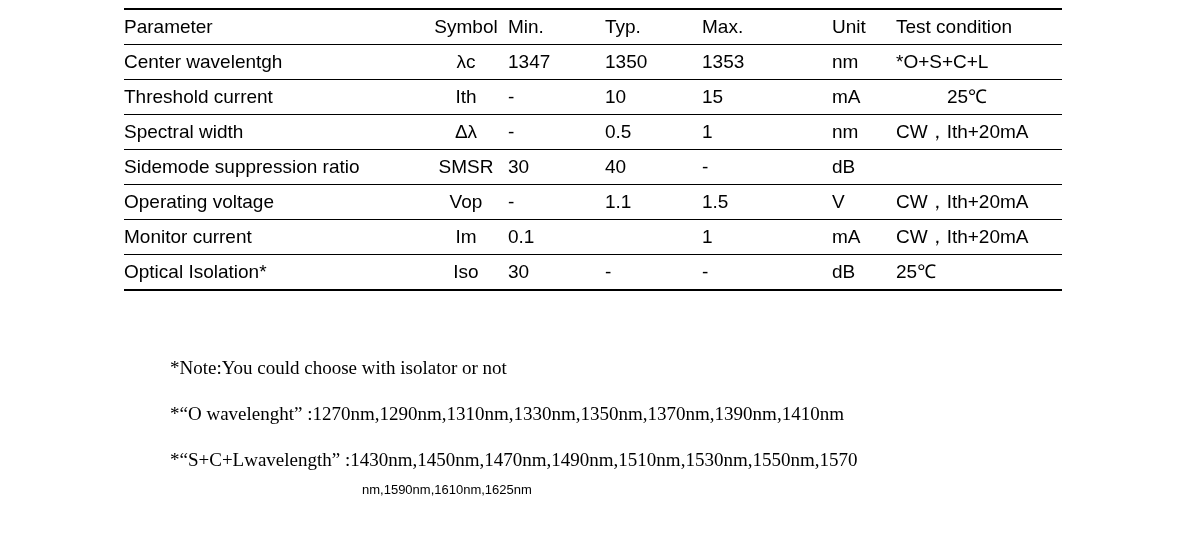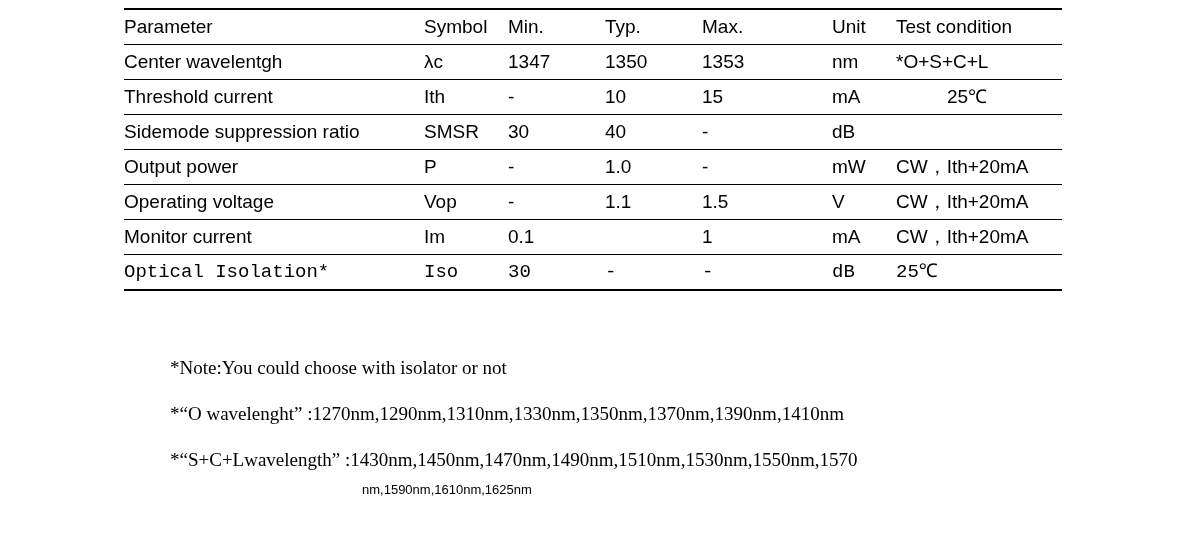--- a/index.html
+++ b/index.html
@@ -39,33 +39,32 @@
     white-space: nowrap;
   }
   table.spec tr:first-child td {
     border-top: 2.5px solid #000000;
   }
   table.spec tr.header td {
     border-bottom: 1px solid #000000;
   }
   table.spec tr:last-child td {
     border-bottom: 2.5px solid #000000;
-    font-family: Liberation Mono, monospace;
   }
   
   col.c-param { width: 300px; }
   col.c-symbol { width: 84px; }
   col.c-min { width: 97px; }
   col.c-typ { width: 97px; }
   col.c-max { width: 130px; }
   col.c-unit { width: 64px; }
   col.c-cond { width: 166px; }
 
   td.param { padding-left: 14px; }
-  td.symbol { padding-left: 0; }
+  td.symbol { padding-left: 0; text-align: center; }
   td.min, td.typ, td.max { padding-left: 0; }
   td.unit { padding-left: 0; }
   td.cond { padding-left: 0; }
 
   
   td.cond.center { text-align: center; padding-right: 24px; }
 
   .notes {
     position: absolute;
     left: 124px;
@@ -130,40 +129,40 @@
         <tr>
           <td class="param">Threshold current</td>
           <td class="symbol">Ith</td>
           <td class="min">-</td>
           <td class="typ">10</td>
           <td class="max">15</td>
           <td class="unit">mA</td>
           <td class="cond center">25℃</td>
         </tr>
 
+        <tr>
+          <td class="param">Spectral width</td>
+          <td class="symbol">Δλ</td>
+          <td class="min">-</td>
+          <td class="typ">0.5</td>
+          <td class="max">1</td>
+          <td class="unit">nm</td>
+          <td class="cond">CW，Ith+20mA</td>
+        </tr>
 
         <tr>
           <td class="param">Sidemode suppression ratio</td>
           <td class="symbol">SMSR</td>
           <td class="min">30</td>
           <td class="typ">40</td>
           <td class="max">-</td>
           <td class="unit">dB</td>
           <td class="cond"></td>
         </tr>
 
-        <tr>
-          <td class="param">Output power</td>
-          <td class="symbol">P</td>
-          <td class="min">-</td>
-          <td class="typ">1.0</td>
-          <td class="max">-</td>
-          <td class="unit">mW</td>
-          <td class="cond">CW，Ith+20mA</td>
-        </tr>
 
         <tr>
           <td class="param">Operating voltage</td>
           <td class="symbol">Vop</td>
           <td class="min">-</td>
           <td class="typ">1.1</td>
           <td class="max">1.5</td>
           <td class="unit">V</td>
           <td class="cond">CW，Ith+20mA</td>
         </tr>

